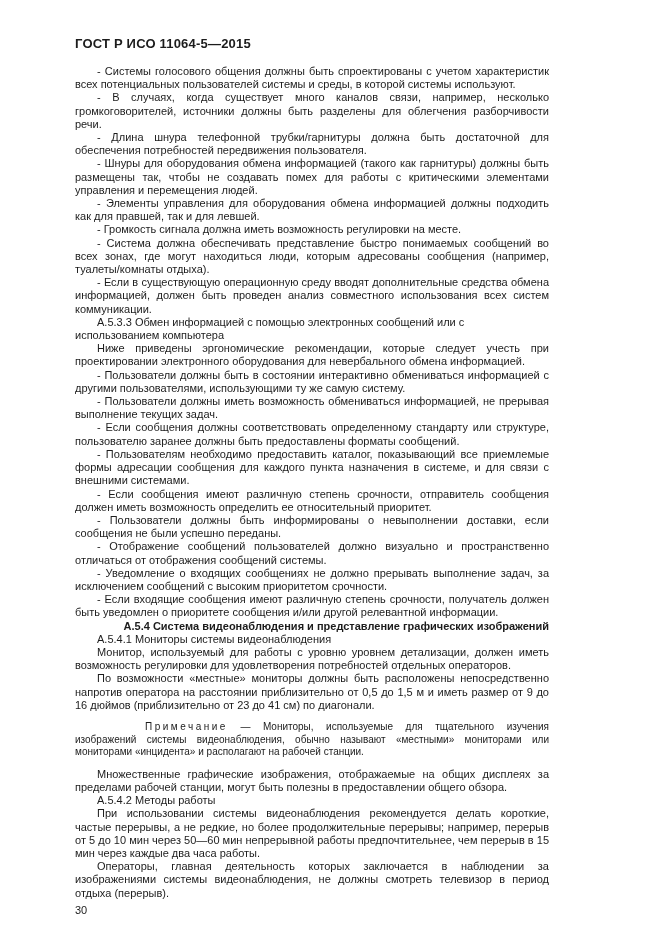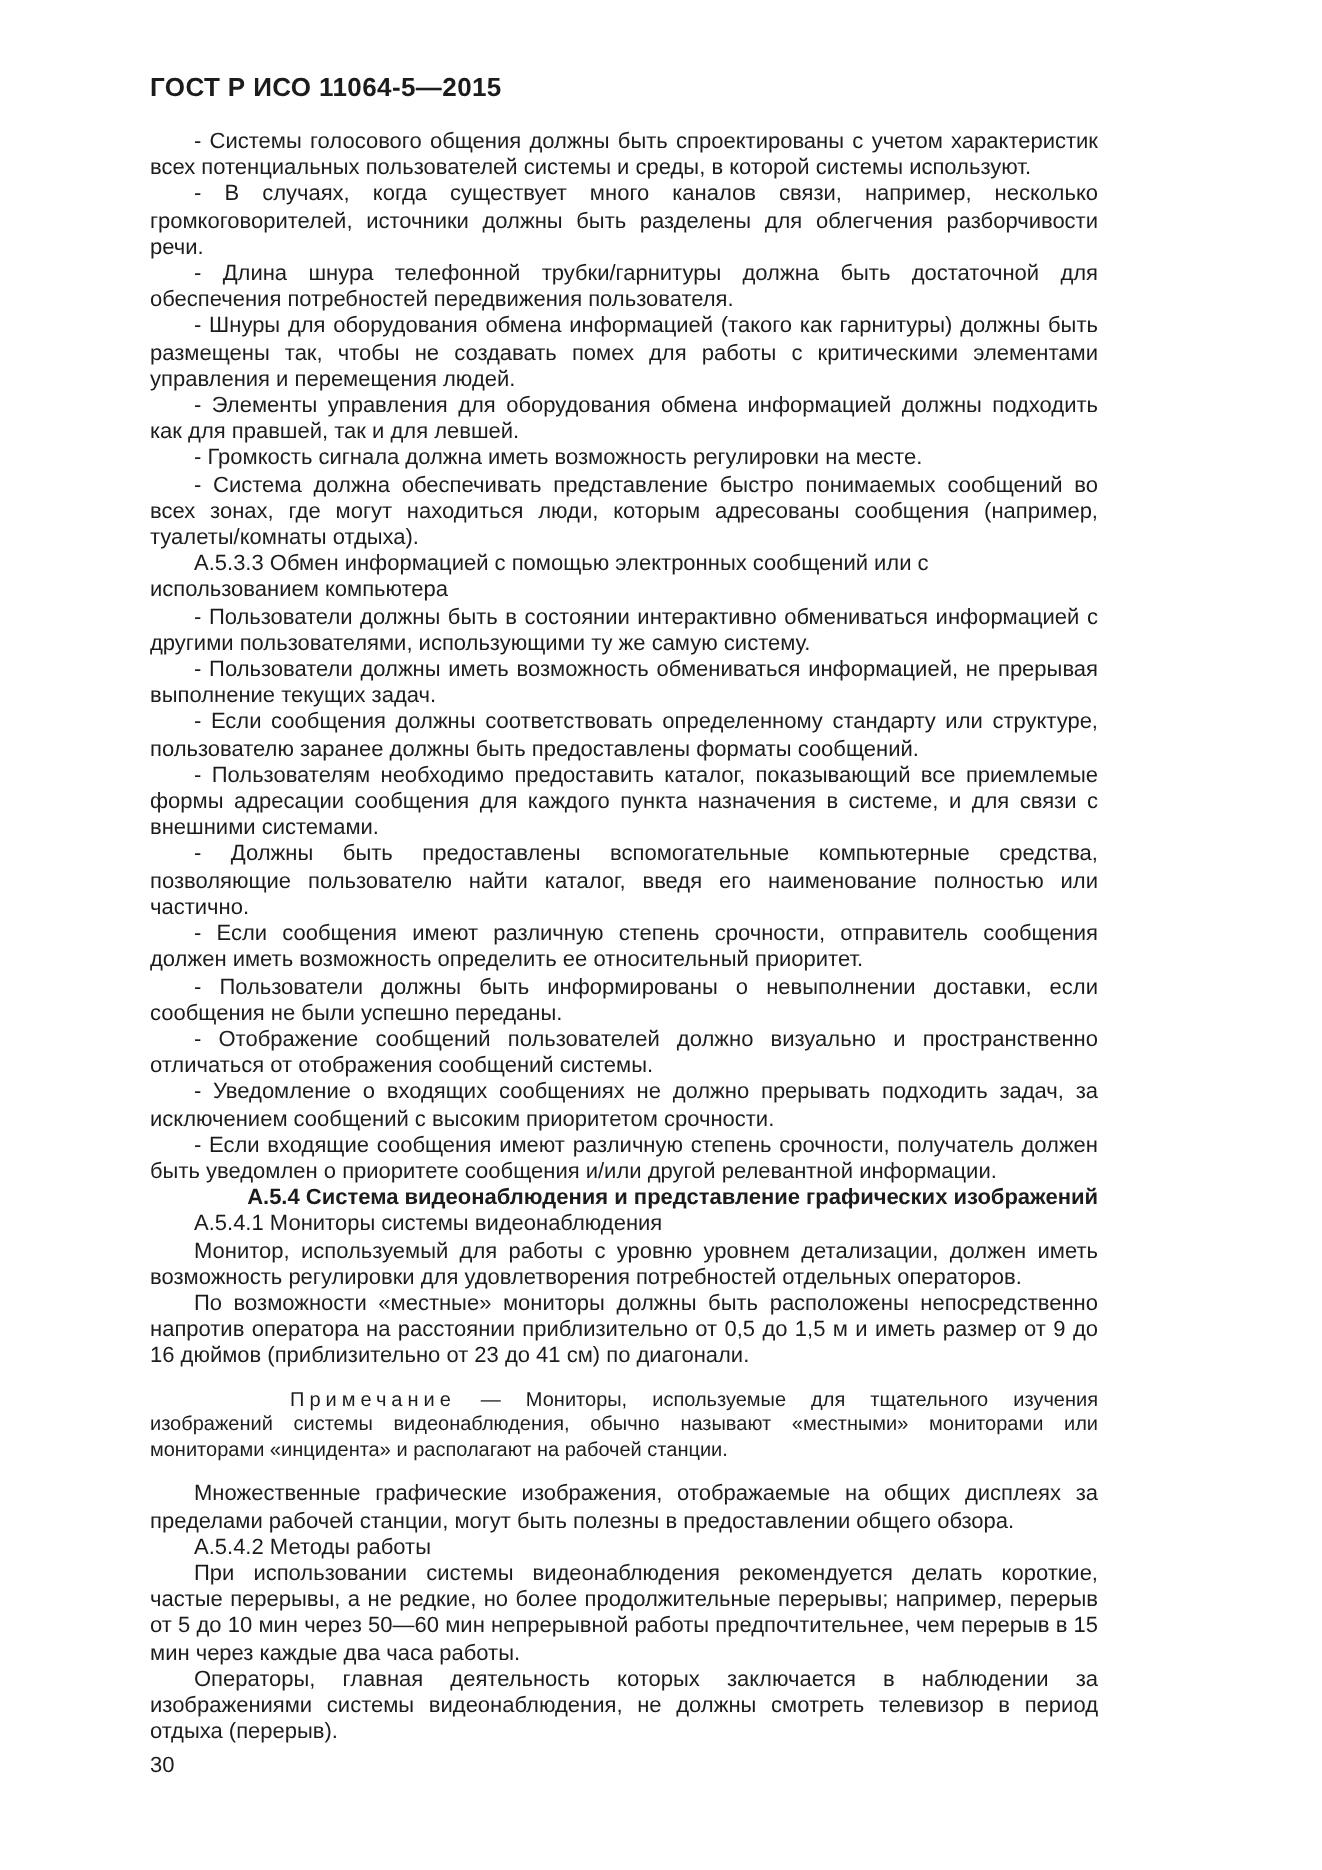--- a/index.html
+++ b/index.html
@@ -70,30 +70,31 @@
   </header>
 
   <main class="doc-body" id="doc-body">
       <p class="bullet">- Системы голосового общения должны быть спроектированы с учетом характеристик всех потенциальных пользователей системы и среды, в которой системы используют.</p>
       <p class="bullet">- В случаях, когда существует много каналов связи, например, несколько громкоговорителей, источники должны быть разделены для облегчения разборчивости речи.</p>
       <p class="bullet">- Длина шнура телефонной трубки/гарнитуры должна быть достаточной для обеспечения потребностей передвижения пользователя.</p>
       <p class="bullet">- Шнуры для оборудования обмена информацией (такого как гарнитуры) должны быть размещены так, чтобы не создавать помех для работы с критическими элементами управления и перемещения людей.</p>
       <p class="bullet">- Элементы управления для оборудования обмена информацией должны подходить как для правшей, так и для левшей.</p>
       <p class="bullet">- Громкость сигнала должна иметь возможность регулировки на месте.</p>
       <p class="bullet">- Система должна обеспечивать представление быстро понимаемых сообщений во всех зонах, где могут находиться люди, которым адресованы сообщения (например, туалеты/комнаты отдыха).</p>
+      <p class="bullet">- Если в существующую операционную среду вводят дополнительные средства обмена информацией, должен быть проведен анализ совместного использования всех систем коммуникации.</p>
       <p class="subheading">А.5.3.3  Обмен информацией с помощью электронных сообщений или с использованием компьютера</p>
+      <p class="plain">Ниже приведены эргономические рекомендации, которые следует учесть при проектировании электронного оборудования для невербального обмена информацией.</p>
       <p class="bullet">- Пользователи должны быть в состоянии интерактивно обмениваться информацией с другими пользователями, использующими ту же самую систему.</p>
       <p class="bullet">- Пользователи должны иметь возможность обмениваться информацией, не прерывая выполнение текущих задач.</p>
       <p class="bullet">- Если сообщения должны соответствовать определенному стандарту или структуре, пользователю заранее должны быть предоставлены форматы сообщений.</p>
       <p class="bullet">- Пользователям необходимо предоставить каталог, показывающий все приемлемые формы адресации сообщения для каждого пункта назначения в системе, и для связи с внешними системами.</p>
-      <p class="bullet">- Должны быть предоставлены вспомогательные компьютерные средства, позволяющие пользователю найти каталог, введя его наименование полностью или частично.</p>
       <p class="bullet">- Если сообщения имеют различную степень срочности, отправитель сообщения должен иметь возможность определить ее относительный приоритет.</p>
       <p class="bullet">- Пользователи должны быть информированы о невыполнении доставки, если сообщения не были успешно переданы.</p>
       <p class="bullet">- Отображение сообщений пользователей должно визуально и пространственно отличаться от отображения сообщений системы.</p>
-      <p class="bullet">- Уведомление о входящих сообщениях не должно прерывать подходить задач, за исключением сообщений с высоким приоритетом срочности.</p>
+      <p class="bullet">- Уведомление о входящих сообщениях не должно прерывать выполнение задач, за исключением сообщений с высоким приоритетом срочности.</p>
       <p class="bullet">- Если входящие сообщения имеют различную степень срочности, получатель должен быть уведомлен о приоритете сообщения и/или другой релевантной информации.</p>
       <p class="bold-heading">А.5.4  Система видеонаблюдения и представление графических изображений</p>
       <p class="subheading">А.5.4.1  Мониторы системы видеонаблюдения</p>
       <p class="plain">Монитор, используемый для работы с уровню уровнем детализации, должен иметь возможность регулировки для удовлетворения потребностей отдельных операторов.</p>
       <p class="plain">По возможности «местные» мониторы должны быть расположены непосредственно напротив оператора на расстоянии приблизительно от 0,5 до 1,5 м и иметь размер от 9 до 16 дюймов (приблизительно от 23 до 41 см) по диагонали.</p>
       <p class="note"><span class="note-label">Примечание</span><span> — Мониторы, используемые для тщательного изучения изображений системы видеонаблюдения, обычно называют «местными» мониторами или мониторами «инцидента» и располагают на рабочей станции.</span></p>
       <p class="plain gap">Множественные графические изображения, отображаемые на общих дисплеях за пределами рабочей станции, могут быть полезны в предоставлении общего обзора.</p>
       <p class="subheading">А.5.4.2  Методы работы</p>
       <p class="plain">При использовании системы видеонаблюдения рекомендуется делать короткие, частые перерывы, а не редкие, но более продолжительные перерывы; например, перерыв от 5 до 10 мин через 50—60 мин непрерывной работы предпочтительнее, чем перерыв в 15 мин через каждые два часа работы.</p>
       <p class="plain">Операторы, главная деятельность которых заключается в наблюдении за изображениями системы видеонаблюдения, не должны смотреть телевизор в период отдыха (перерыв).</p>

